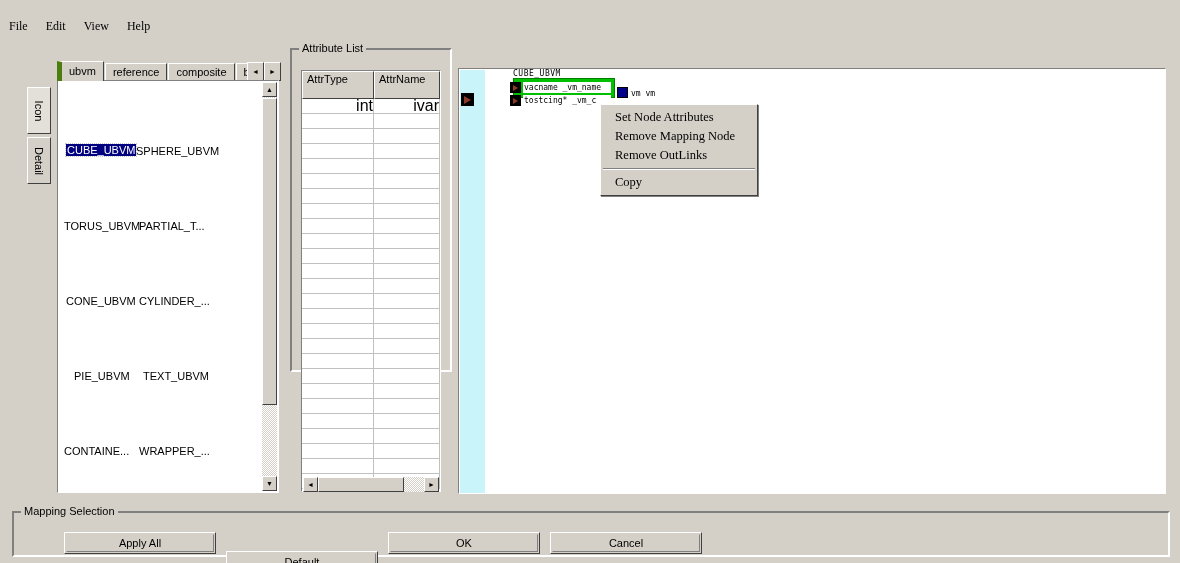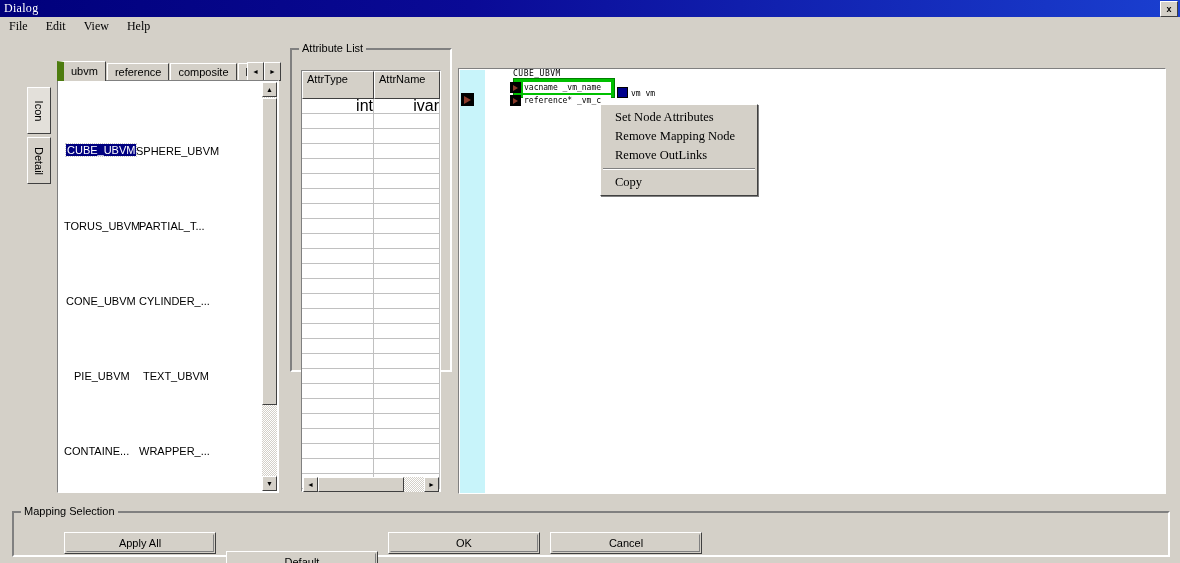--- a/index.html
+++ b/index.html
@@ -64,21 +64,21 @@
   
   .palette-wrap{position:absolute;left:57px;top:62px;width:224px;height:432px;}
   .tabstrip{position:absolute;left:0;top:0;height:19px;width:224px;display:flex;align-items:flex-end;}
   .tab{
     height:17px;line-height:17px;padding:0 7px;background:#d4d0c8;
     border-top:1px solid #fff;border-left:1px solid #fff;
     border-right:1px solid #404040;
     font-size:11px;margin-right:1px;position:relative;
   }
   .tab.sel{height:19px;line-height:19px;background:#d4d0c8;border-bottom:none;z-index:3;
-           border-top:1px solid #fff;border-left:7px solid #4d7c0f;border-right:1px solid #404040;}
+           border-top:1px solid #fff;border-left:5px solid #4d7c0f;border-right:1px solid #404040;}
   .tab.clip{overflow:hidden;width:28px;padding-right:0;}
   .tabarrows{position:absolute;right:0;top:0;display:flex;}
   .tabarrow{
     width:15px;height:17px;background:#d4d0c8;
     border-top:1px solid #fff;border-left:1px solid #fff;
     border-right:1px solid #404040;border-bottom:1px solid #404040;
     display:flex;align-items:center;justify-content:center;font-size:7px;
   }
   .palette{
     position:absolute;left:0;top:18px;width:222px;height:413px;background:#fff;
@@ -193,24 +193,20 @@
     display:flex;align-items:center;justify-content:center;
     font-family:"Liberation Sans", sans-serif;
   }
   .btn .inner{position:absolute;left:1px;top:1px;right:1px;bottom:1px;border:1px solid transparent;border-right-color:#808080;border-bottom-color:#808080;pointer-events:none;}
 </style>
 </head>
 <body>
 
 <div class="win">
 
-  <div class="titlebar">
-    <div class="t">Dialog</div>
-    <div class="closebtn">x</div>
-  </div>
 
   <div class="menubar">
     <div class="mi">File</div>
     <div class="mi">Edit</div>
     <div class="mi">View</div>
     <div class="mi">Help</div>
   </div>
 
   <div class="client"></div>
 
@@ -397,21 +393,21 @@
         <div class="node-row">
           <div class="inport" style="top:1px;">
               <i></i>
             </div>
           <div class="lbl" style="margin-left:6px;width:90px;">vacname  _vm_name</div>
         </div>
         <div class="node-row">
           <div class="inport" style="top:1px;">
               <i></i>
             </div>
-          <div class="lbl" style="margin-left:6px;width:90px;">reference*  _vm_c</div>
+          <div class="lbl" style="margin-left:6px;width:90px;">tostcing*  _vm_c</div>
         </div>
       </div>
       <div class="outport" style="left:104px;top:18px;"></div>
       <div class="outlabel" style="left:118px;top:20px;">vm  vm</div>
     </div>
 
     <div class="ctxmenu" style="left:141px;top:35px;width:156px;">
       <div class="ctxitem">Set Node Attributes</div>
       <div class="ctxitem">Remove Mapping Node</div>
       <div class="ctxitem">Remove OutLinks</div>

